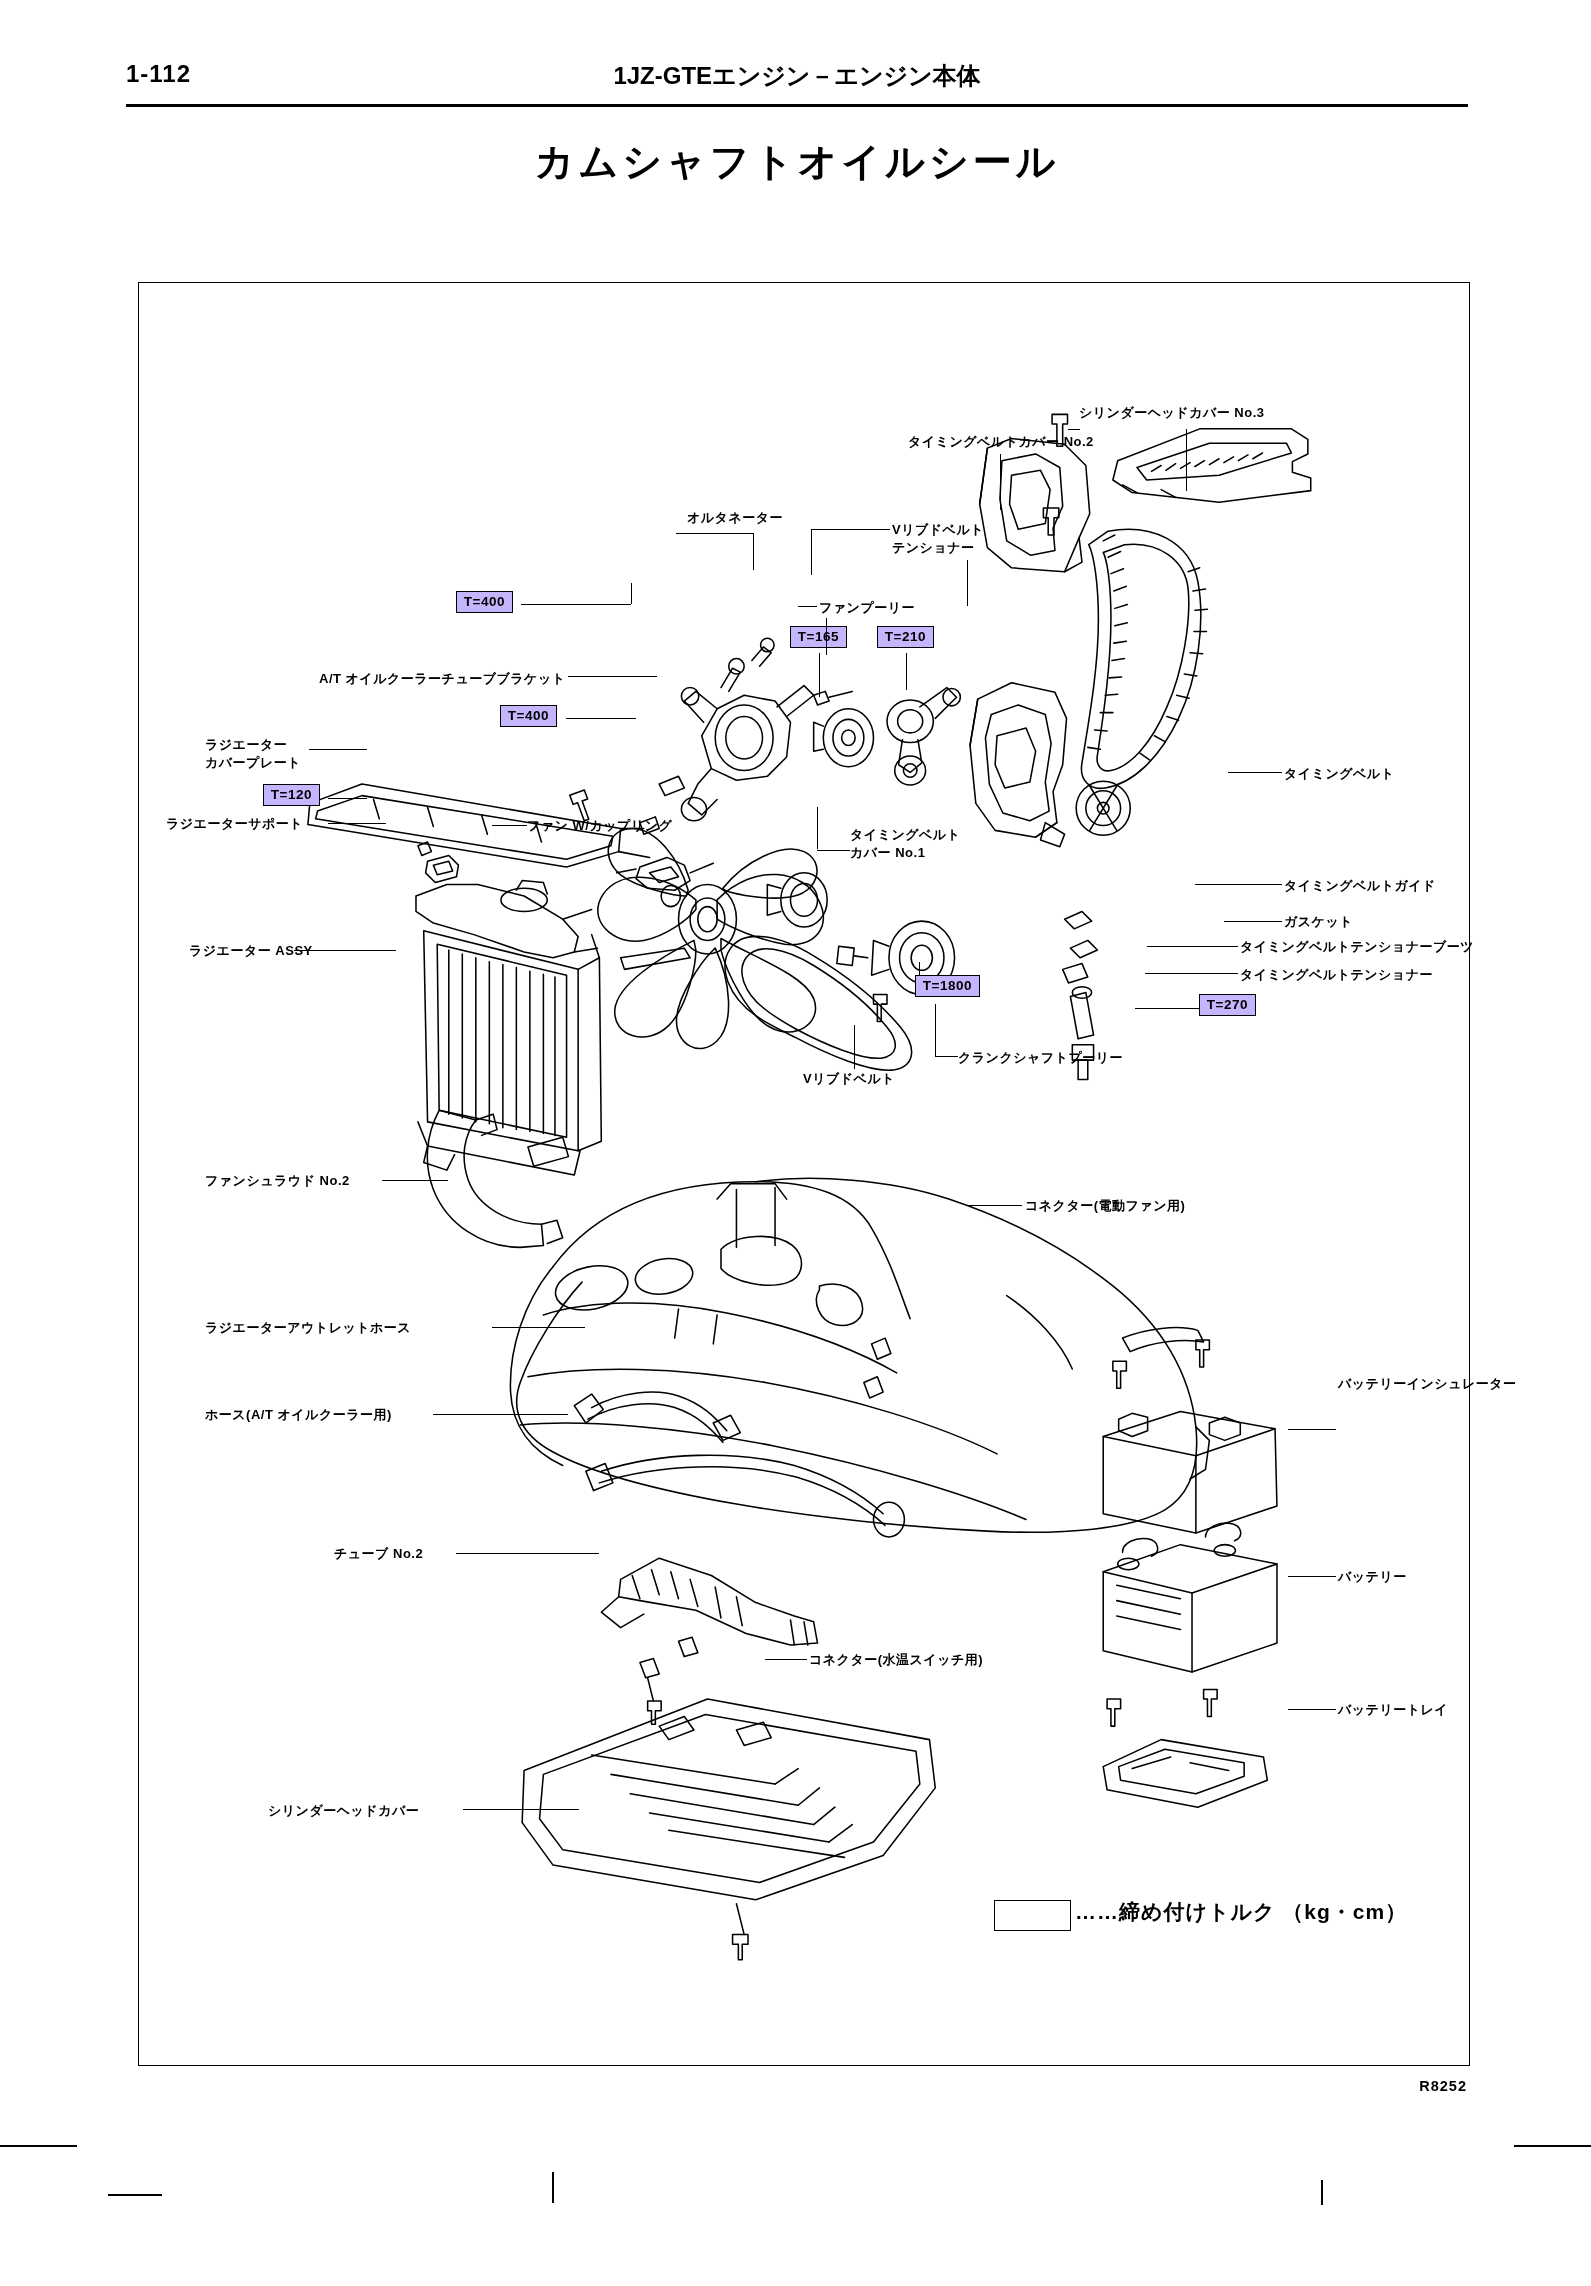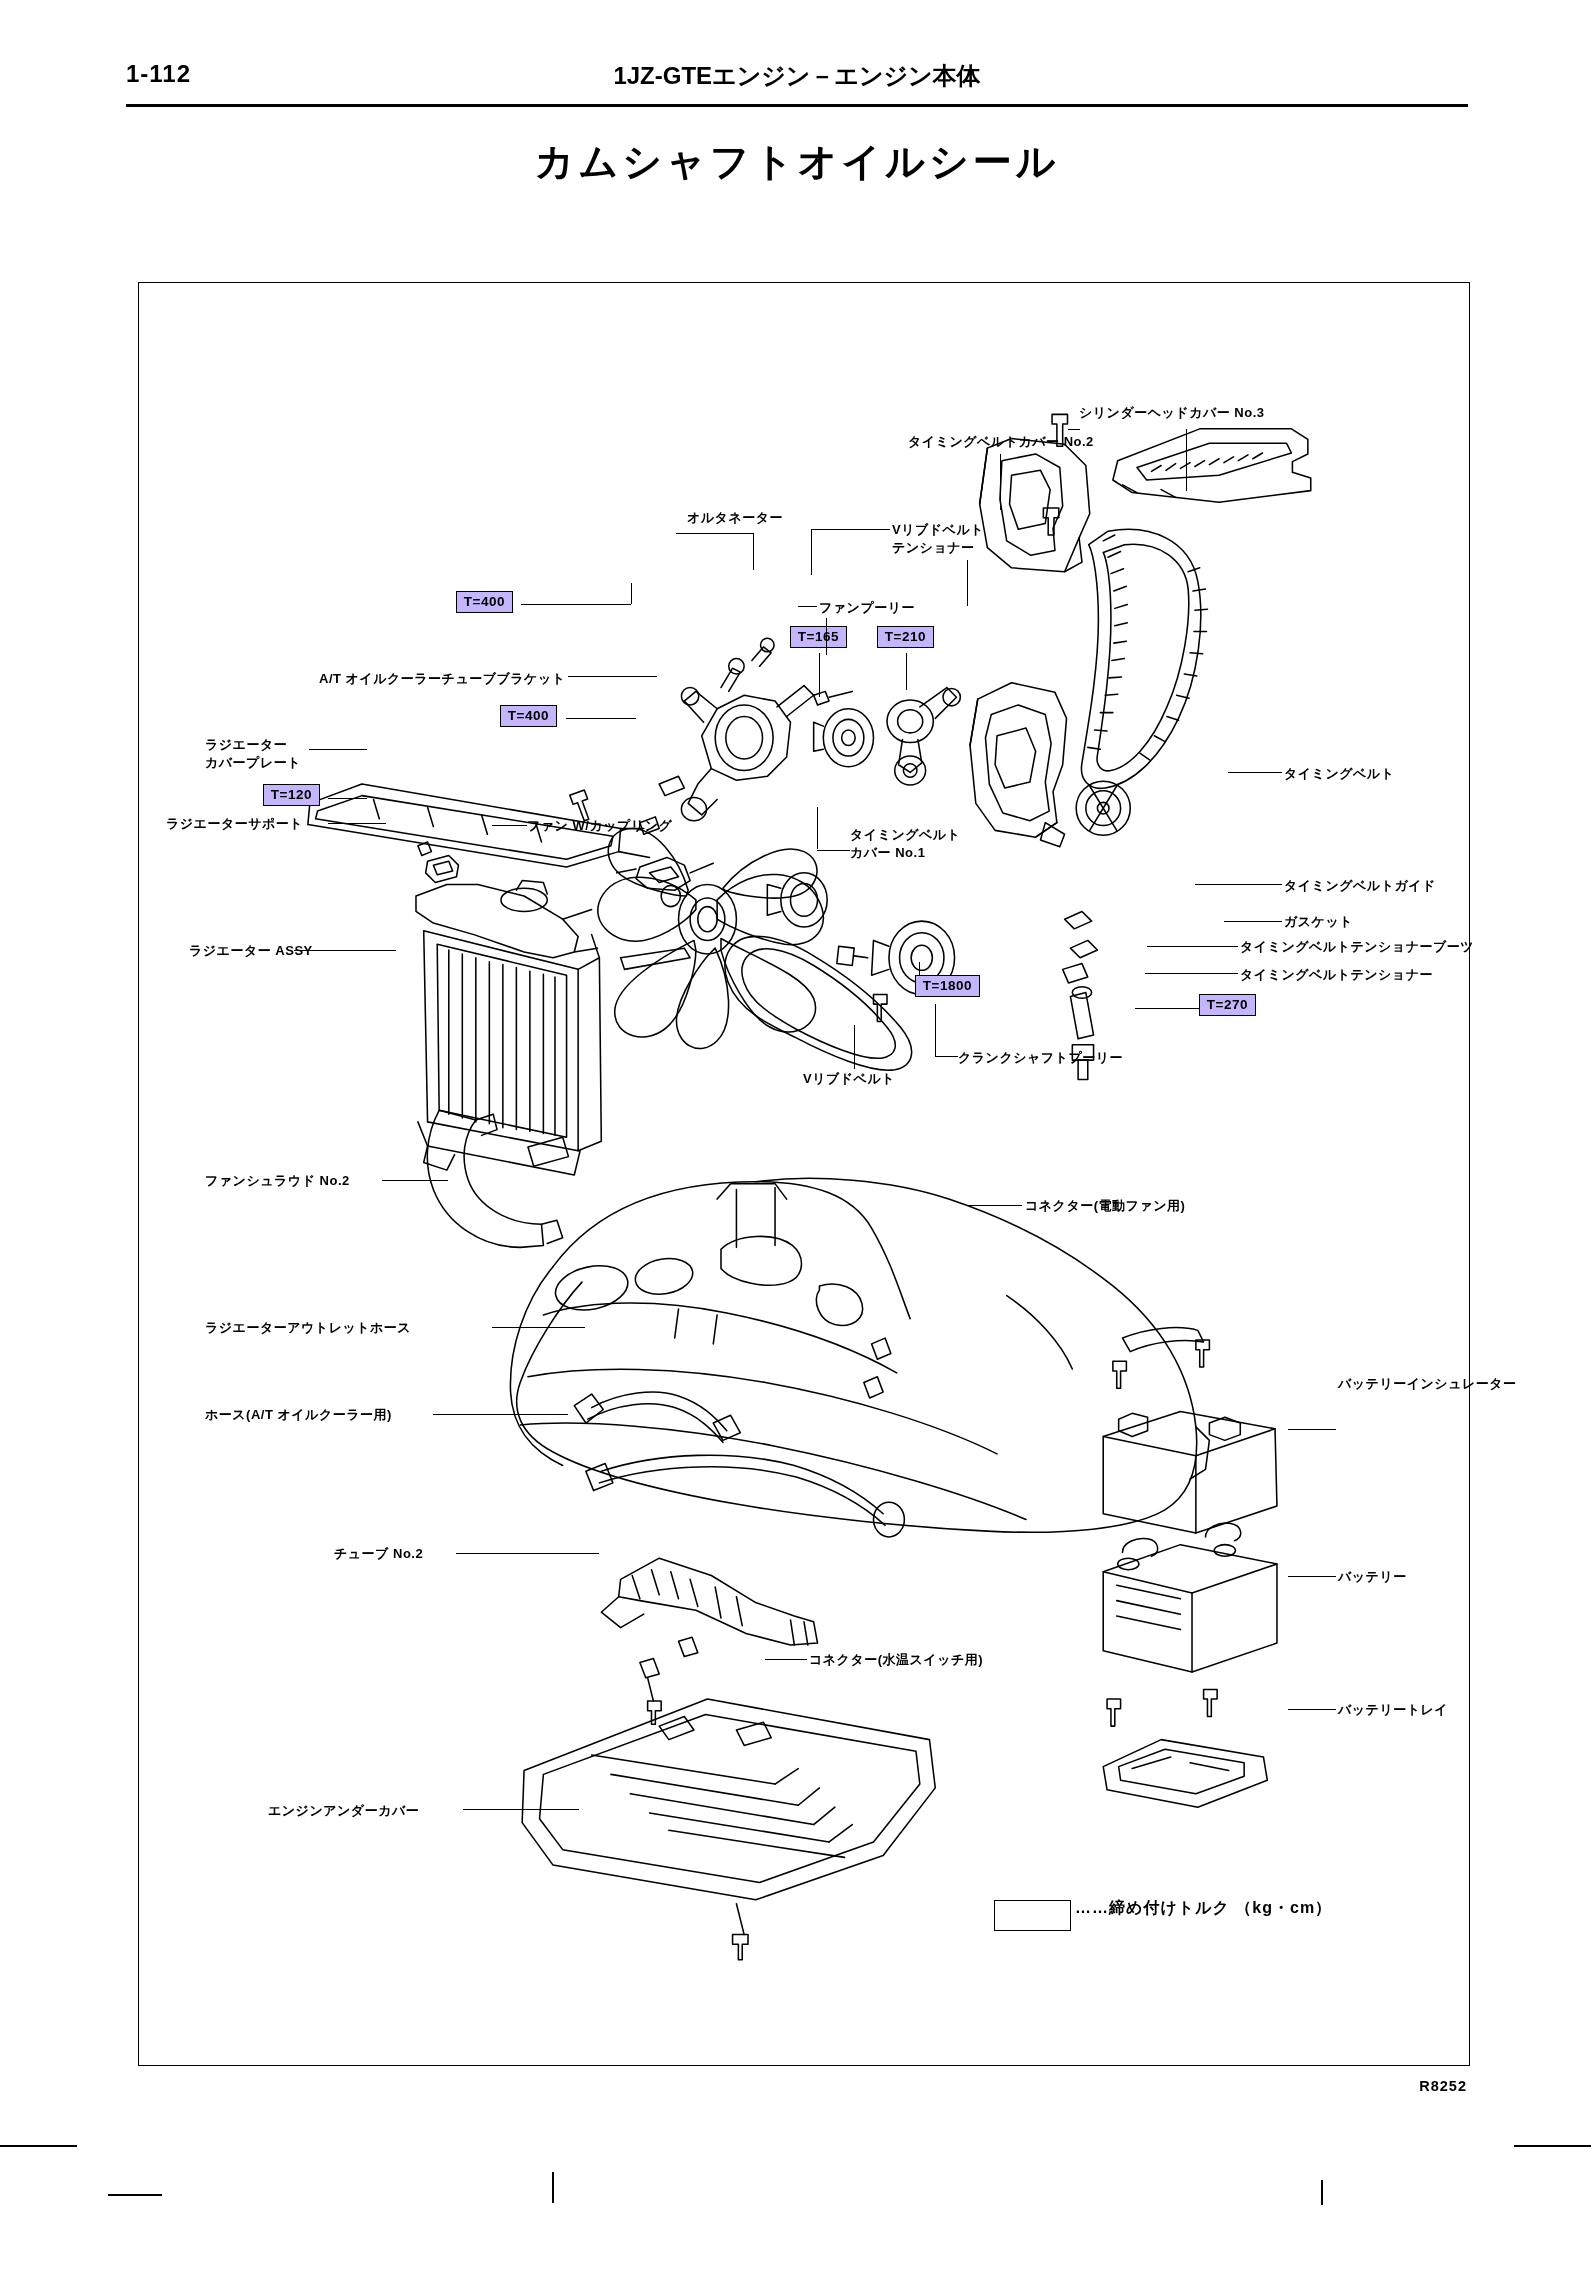--- a/index.html
+++ b/index.html
@@ -137,21 +137,21 @@
   .legend-box {
     position: absolute;
     left: 0; top: 5.8px;
     width: 75px; height: 29px;
     border: 1.9px solid #000;
     background: #fff;
   }
   .legend-text {
     position: absolute;
     left: 81px; top: 3.9px;
-    font-size: 16px;
+    font-size: 21px;
     font-weight: bold;
     white-space: nowrap;
     letter-spacing: 1px;
   }
 
   
   .crop {
     position: absolute;
     background: #000;
   }
@@ -454,21 +454,21 @@
   <div class="lbl" style="left:319px; top:670px;">A/T オイルクーラーチューブブラケット</div>
   <div class="lbl" style="left:205px; top:736px; white-space:pre;">ラジエーター
 カバープレート</div>
   <div class="lbl" style="left:166px; top:815px;">ラジエーターサポート</div>
   <div class="lbl" style="left:527px; top:817px;">ファン W/カップリング</div>
   <div class="lbl" style="left:189px; top:942px;">ラジエーター ASSY</div>
   <div class="lbl" style="left:205px; top:1172px;">ファンシュラウド No.2</div>
   <div class="lbl" style="left:205px; top:1319px;">ラジエーターアウトレットホース</div>
   <div class="lbl" style="left:205px; top:1406px;">ホース(A/T オイルクーラー用)</div>
   <div class="lbl" style="left:334px; top:1545px;">チューブ No.2</div>
-  <div class="lbl" style="left:268px; top:1802px;">エンジンアンダーカバー</div>
+  <div class="lbl" style="left:268px; top:1802px;">シリンダーヘッドカバー</div>
 
   <div class="lbl" style="left:850px; top:826px; white-space:pre;">タイミングベルト
 カバー No.1</div>
   <div class="lbl" style="left:803px; top:1070px;">Vリブドベルト</div>
   <div class="lbl" style="left:958px; top:1049px;">クランクシャフトプーリー</div>
   <div class="lbl" style="left:809px; top:1651px;">コネクター(水温スイッチ用)</div>
 
   <div class="lbl" style="left:1284px; top:765px;">タイミングベルト</div>
   <div class="lbl" style="left:1284px; top:877px;">タイミングベルトガイド</div>
   <div class="lbl" style="left:1284px; top:913px;">ガスケット</div>

